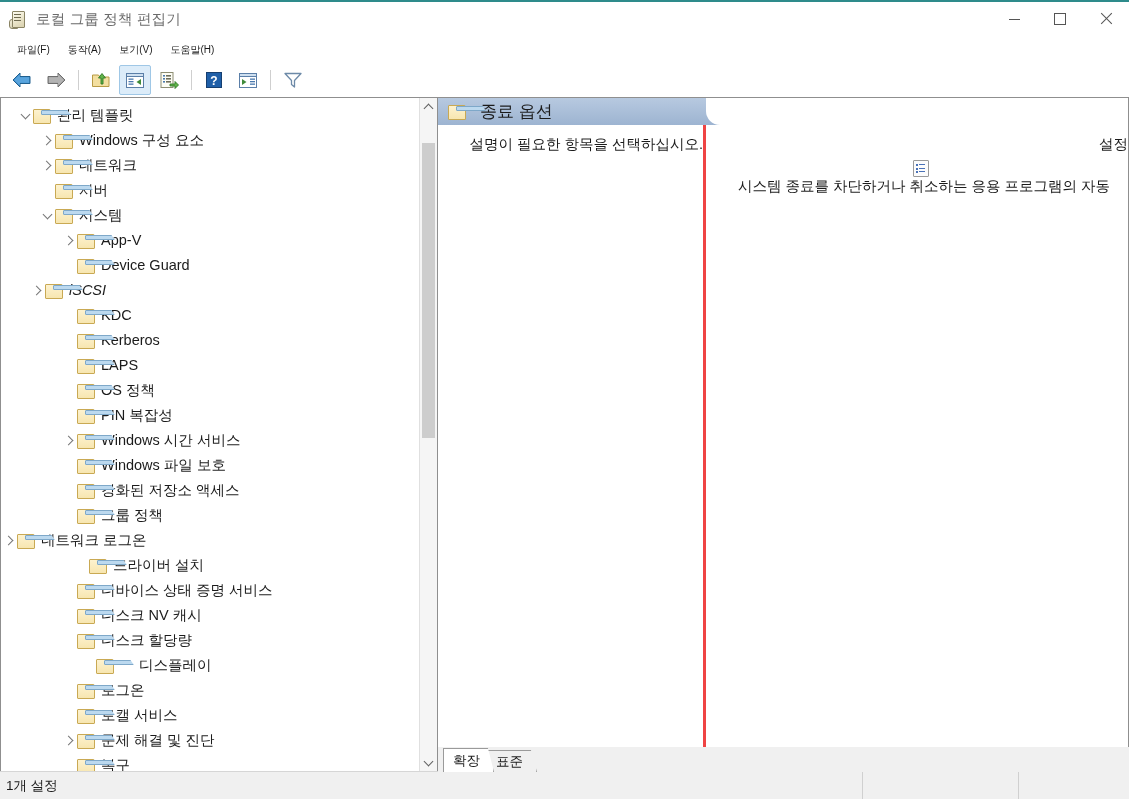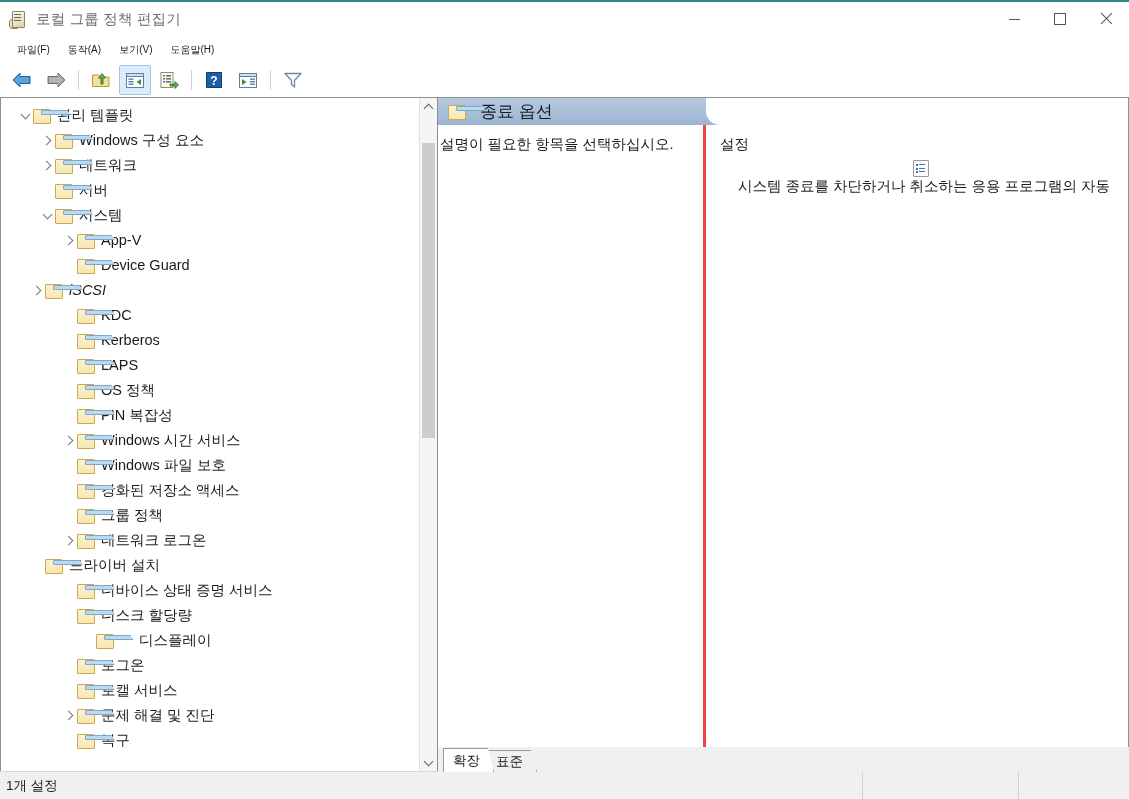--- a/index.html
+++ b/index.html
@@ -145,20 +145,21 @@
 
   
   .main {
     position: absolute;
     top: 97px;
     left: 0;
     right: 0;
     bottom: 27px;
     display: flex;
     background: #a3a3a3;
+    text-align: right;
   }
 
   
   .tree-pane {
     width: 437px;
     background: #ffffff;
     border: 1px solid #8f8f8f;
     border-right: none;
     box-sizing: border-box;
     display: flex;
@@ -706,45 +707,53 @@
           <span class="tree-label">강화된 저장소 액세스</span>
         </div>
         <div class="tree-row" style="padding-left: 60px;">
           <div class="expander"></div>
           <div class="folder">
             <div class="back"></div>
             <div class="tab"></div>
           </div>
           <span class="tree-label">그룹 정책</span>
         </div>
-        <div class="tree-row" style="padding-left: 60px;">
+        <div class="tree-row" style="">
           <div class="expander">
             <div class="chev closed"></div>
           </div>
           <div class="folder">
             <div class="back"></div>
             <div class="tab"></div>
           </div>
           <span class="tree-label">네트워크 로그온</span>
         </div>
-        <div class="tree-row" style="padding-left: 28px;">
+        <div class="tree-row" style="padding-left: 72px;">
           <div class="expander"></div>
           <div class="folder">
             <div class="back"></div>
             <div class="tab"></div>
           </div>
           <span class="tree-label">드라이버 설치</span>
         </div>
         <div class="tree-row" style="padding-left: 60px;">
           <div class="expander"></div>
           <div class="folder">
             <div class="back"></div>
             <div class="tab"></div>
           </div>
           <span class="tree-label">디바이스 상태 증명 서비스</span>
+        </div>
+        <div class="tree-row" style="padding-left: 60px;">
+          <div class="expander"></div>
+          <div class="folder">
+            <div class="back"></div>
+            <div class="tab"></div>
+          </div>
+          <span class="tree-label">디스크 NV 캐시</span>
         </div>
         <div class="tree-row" style="padding-left: 60px;">
           <div class="expander"></div>
           <div class="folder">
             <div class="back"></div>
             <div class="tab"></div>
           </div>
           <span class="tree-label">디스크 할당량</span>
         </div>
         <div class="tree-row" style="padding-left: 60px; gap: 19px;">

